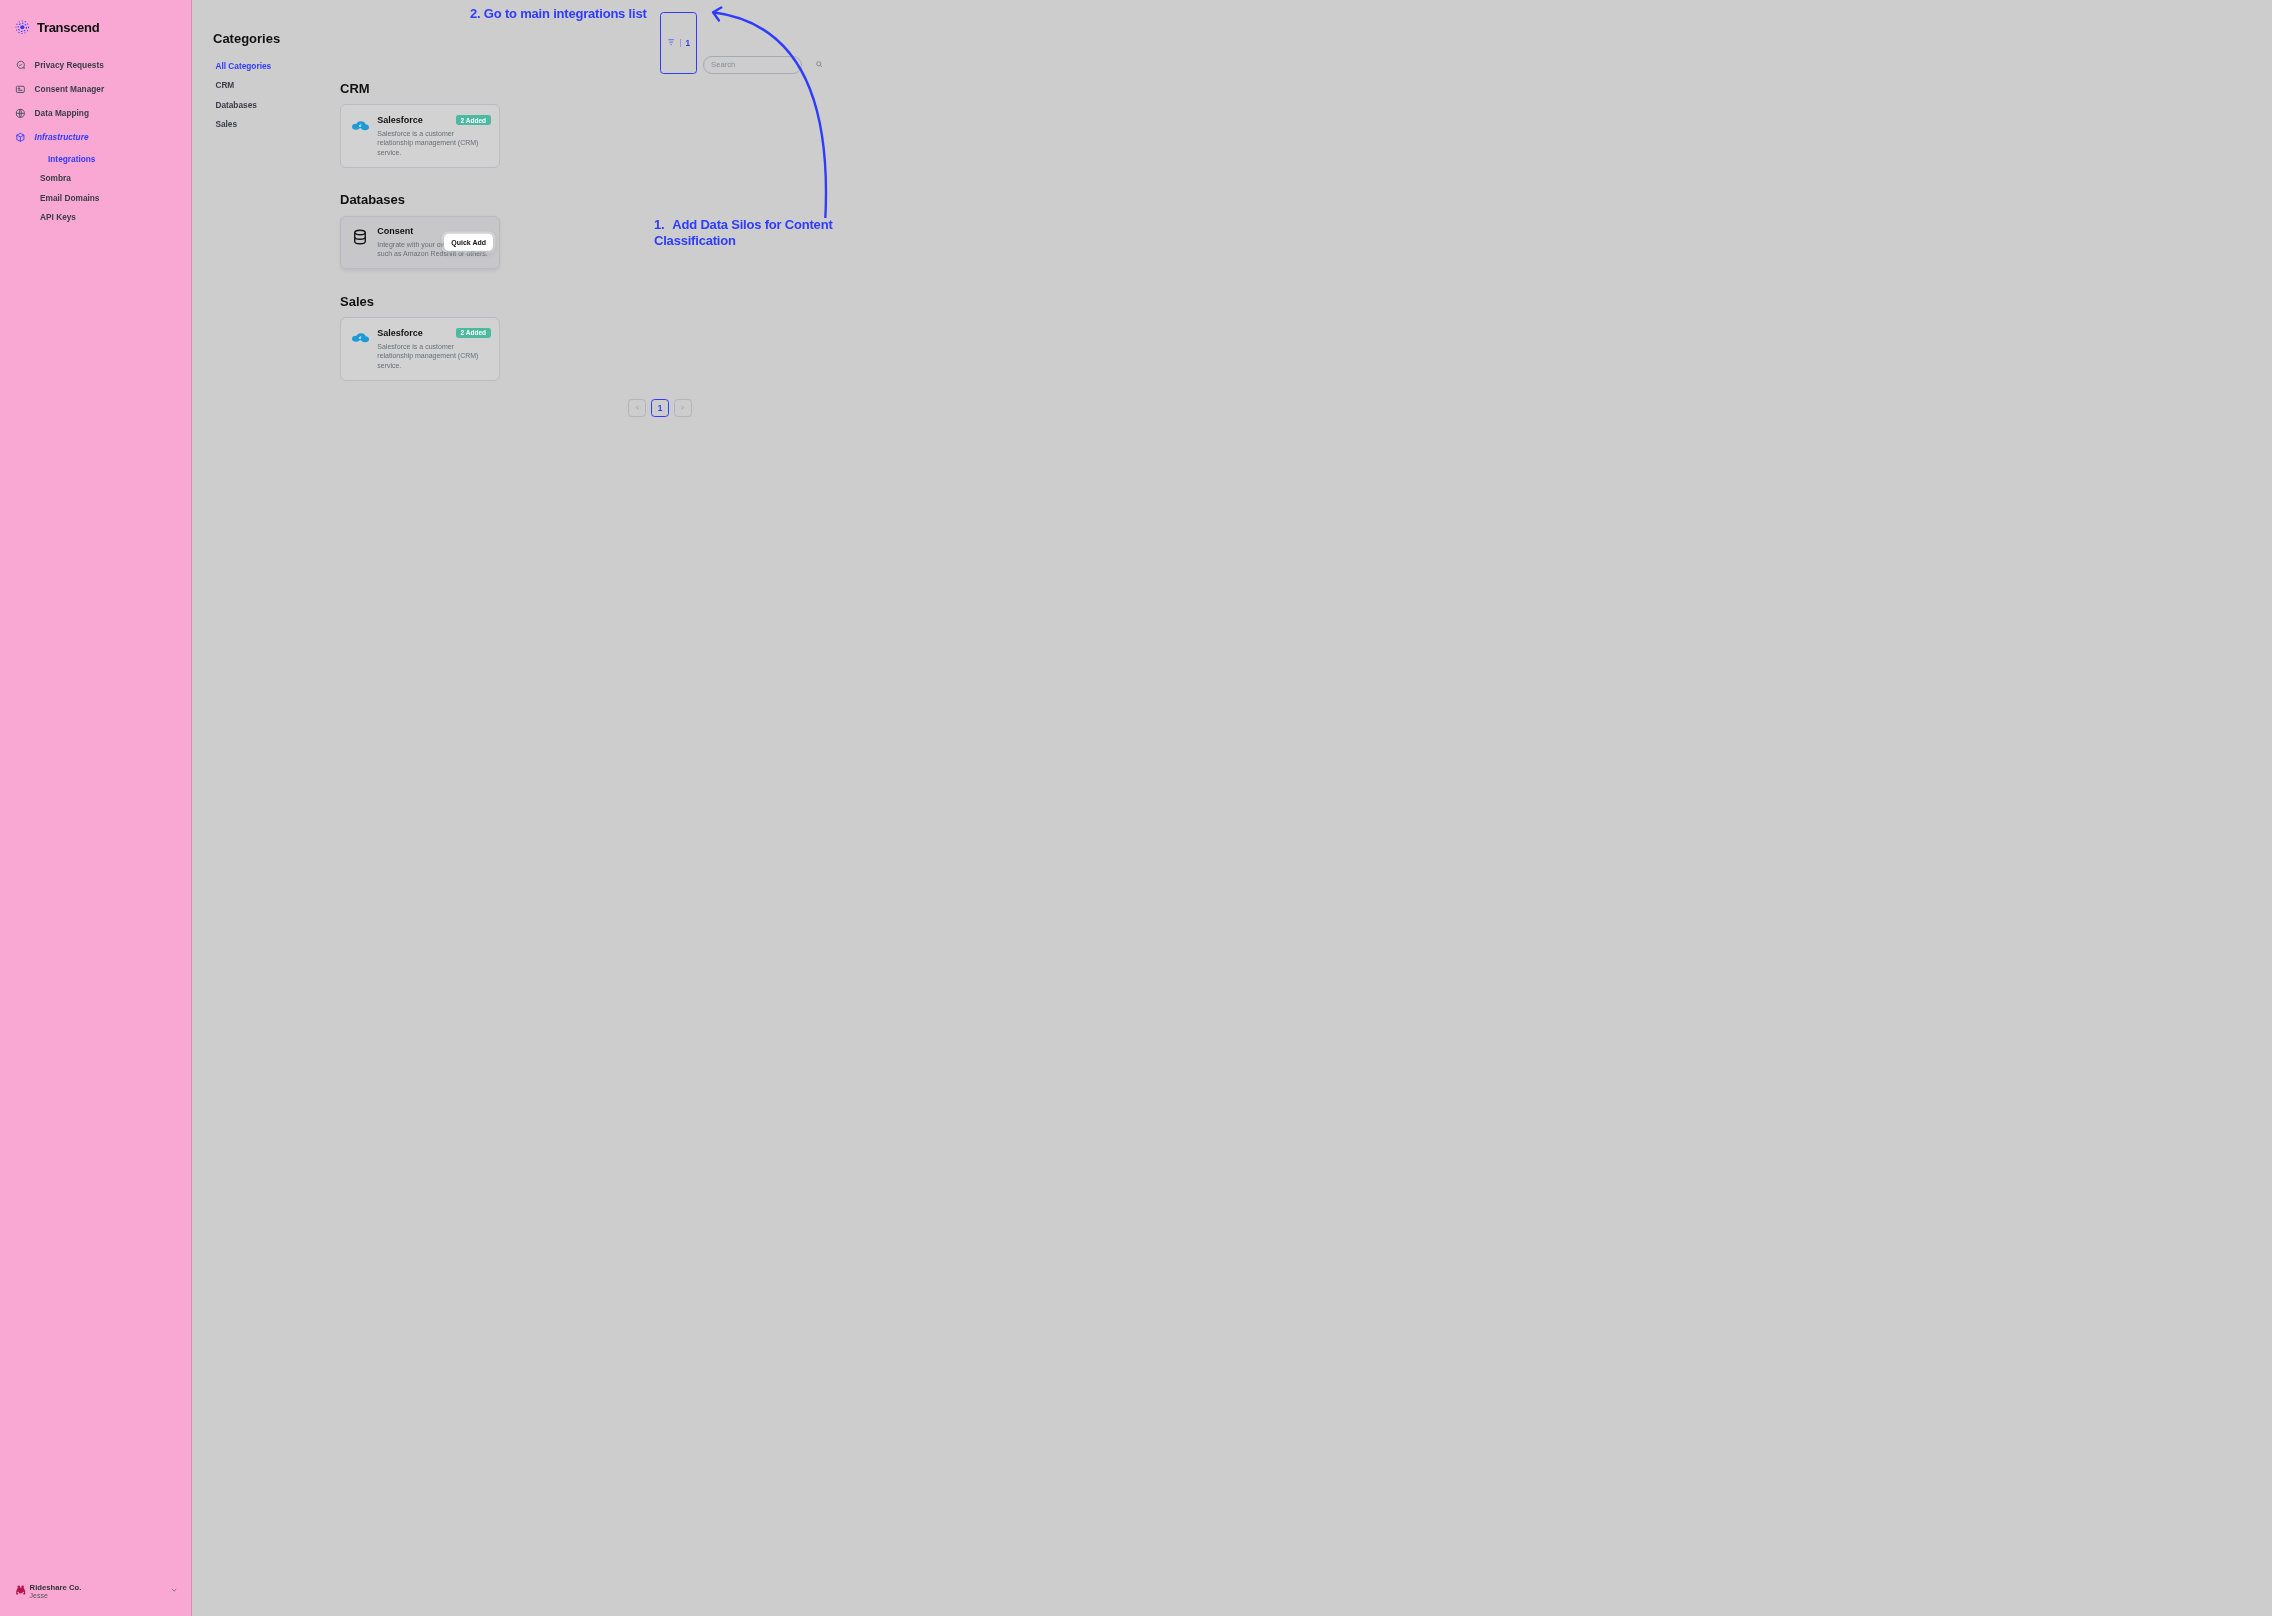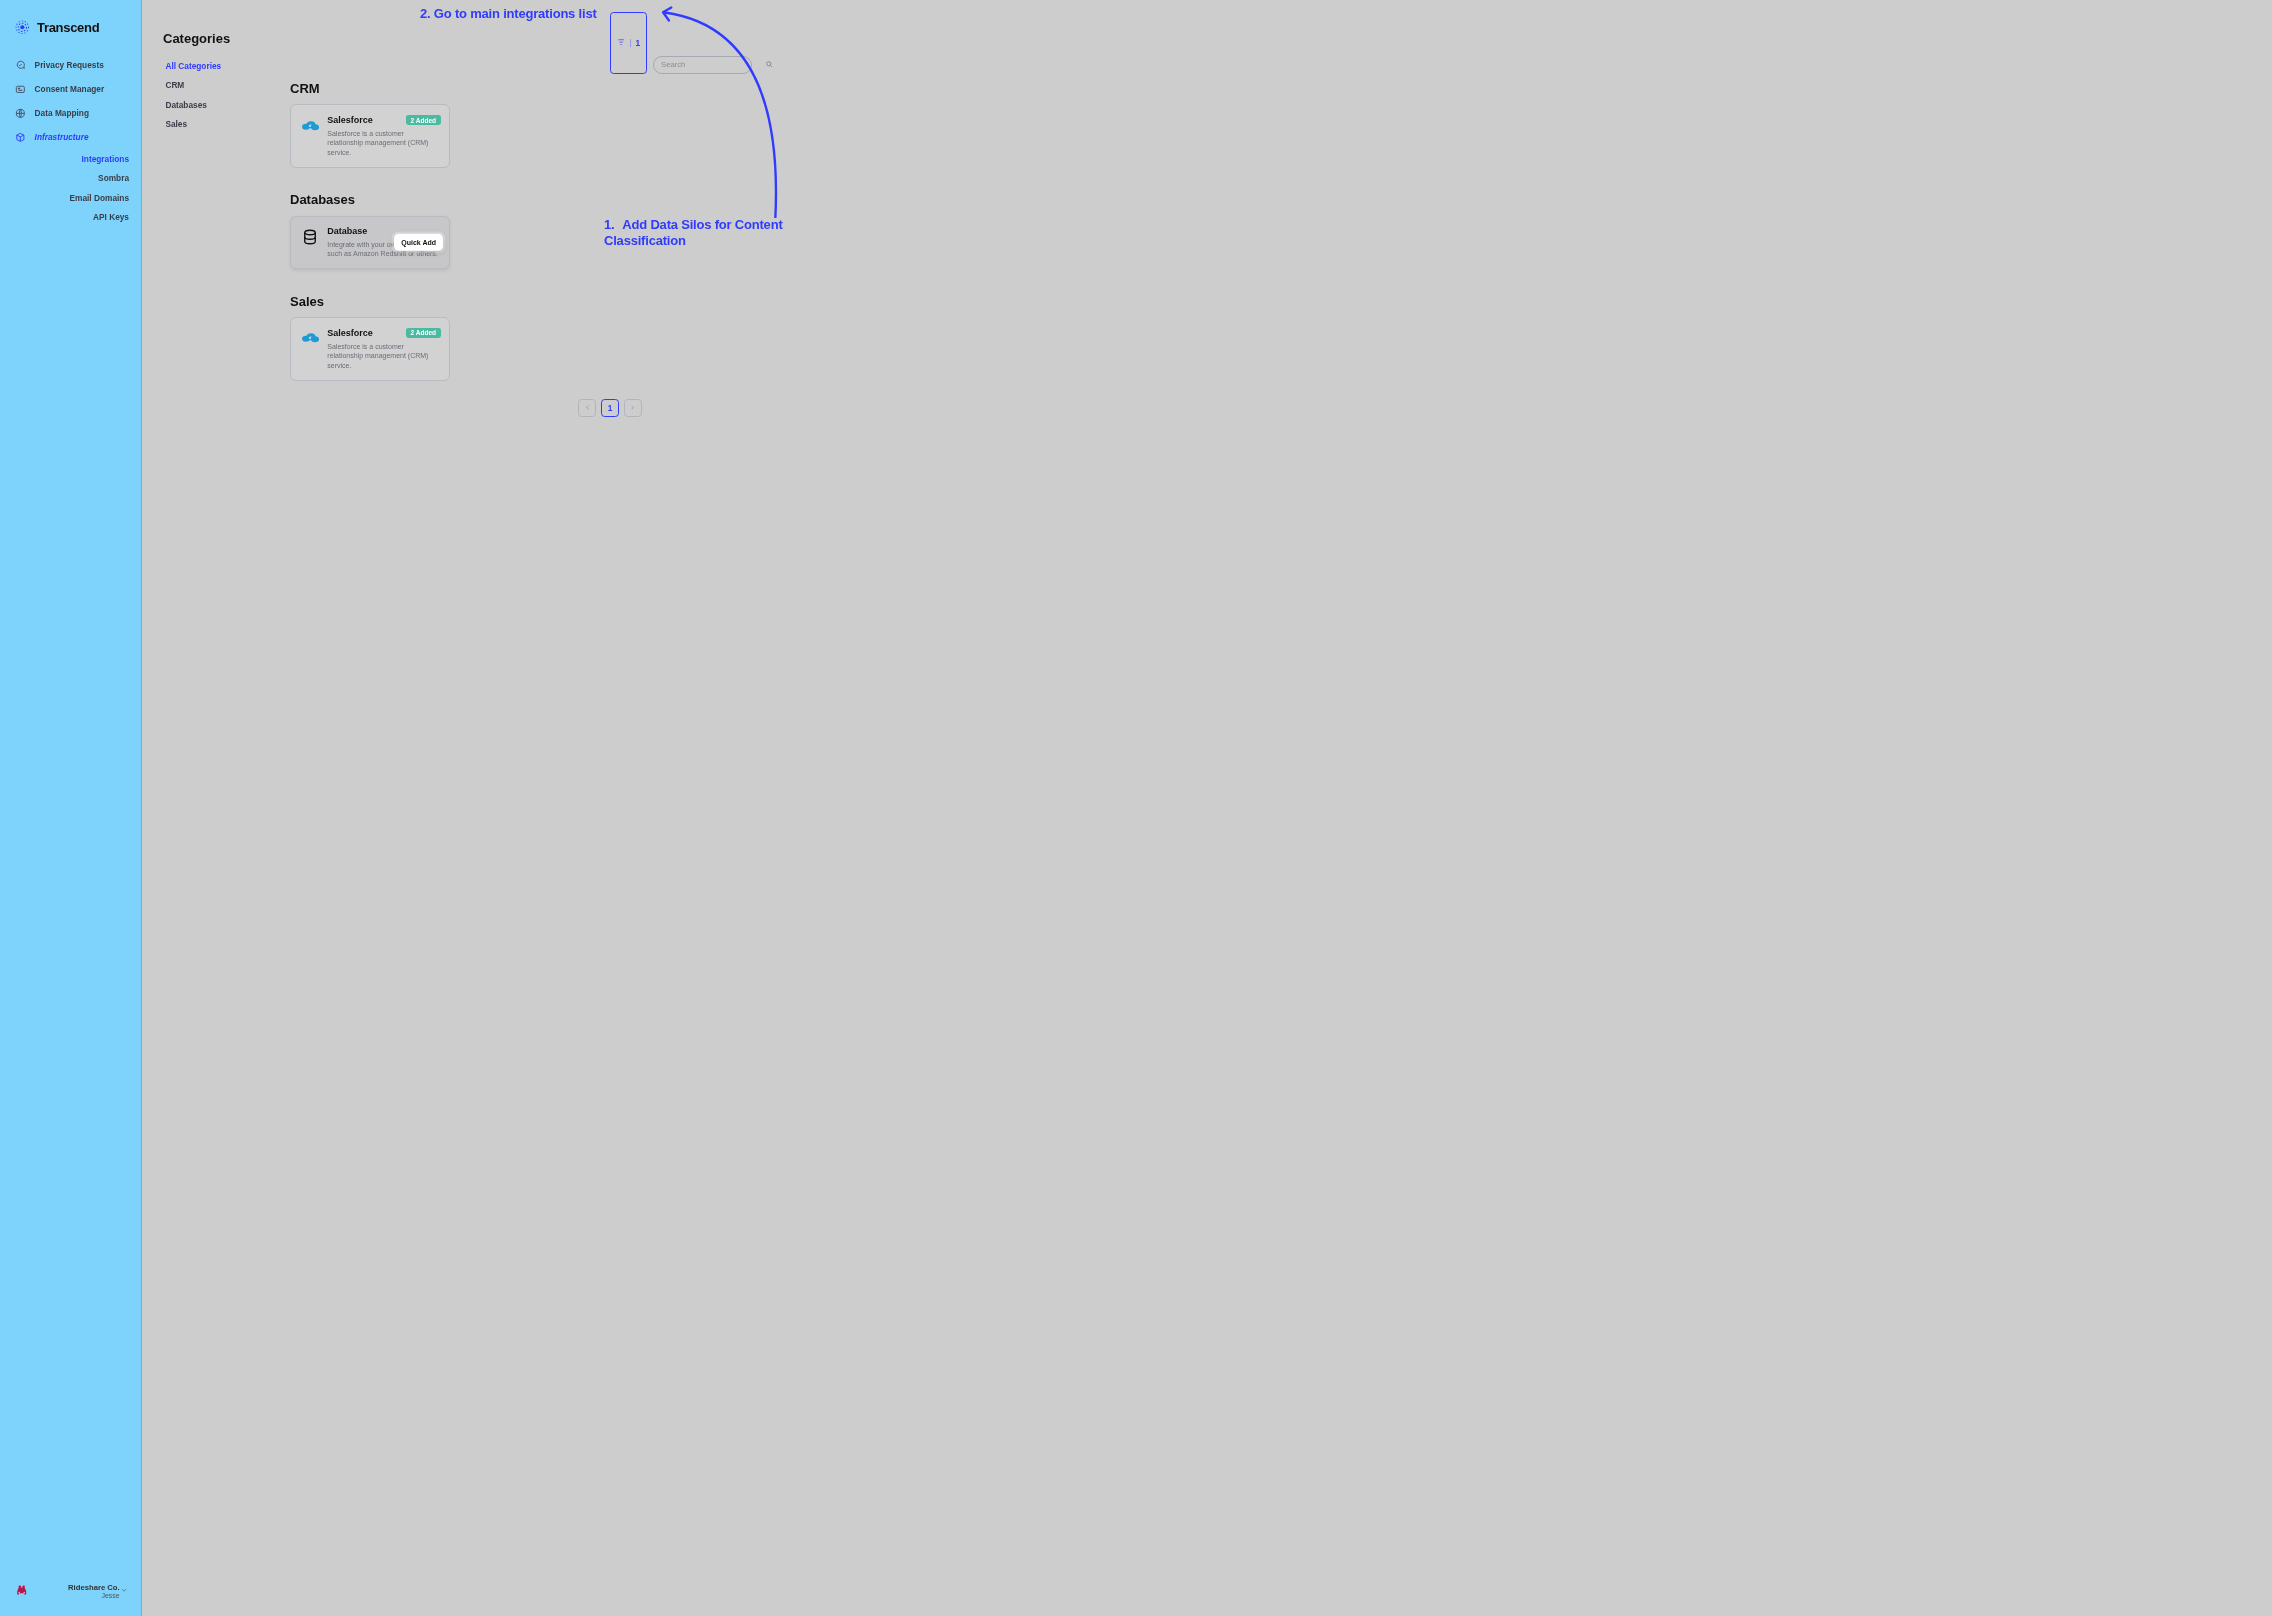--- a/index.html
+++ b/index.html
@@ -8,27 +8,26 @@
     font-family: -apple-system, BlinkMacSystemFont, "Segoe UI", Helvetica, Arial, sans-serif;
     background: #cdcdcd;
     color: #111;
     font-size: 8.3px;
     -webkit-font-smoothing: antialiased;
   }
   .app { display: flex; min-height: 100vh; }
 
   
   .sidebar {
-    width: 142px;
-    background: #7dd3fc;
+    width: 192px;
+    background: #f9a8d4;
     border-right: 0.6px solid rgba(0,0,0,0.15);
     display: flex;
     flex-direction: column;
     padding: 14px 0 10.7px 0;
-    text-align: right;
   }
   .brand { display: flex; align-items: center; gap: 6px; padding: 4.7px 13px 16.6px 13px; }
   .brand-name { font-size: 13px; font-weight: 800; letter-spacing: -0.3px; color:#111; }
   .logo-mark { width: 18px; height: 18px; color:#2f3bff; display:flex; align-items:center; justify-content:center; }
   .nav { padding: 0 6px; }
   .nav-item {
     display: flex; align-items: center; gap: 8.3px;
     padding: 6px 8.3px; font-weight: 700; color: #3a3d47; cursor: pointer;
     border-radius: 3.6px;
   }
@@ -288,21 +287,21 @@
         <div class="card hover">
           <span class="cicon">
             <svg viewBox="0 0 24 24" width="18" height="18" fill="none" stroke="#111" stroke-width="1.8">
                 <ellipse cx="12" cy="6" rx="7" ry="3"></ellipse>
                 <path d="M5 6v6c0 1.7 3.1 3 7 3s7-1.3 7-3V6"></path>
                 <path d="M5 12v6c0 1.7 3.1 3 7 3s7-1.3 7-3v-6"></path>
               </svg>
           </span>
           <div class="cbody">
             <div class="ctitle-row">
-              <span class="ctitle">Database</span>
+              <span class="ctitle">Consent</span>
             </div>
             <div class="cdesc">Integrate with your own database such as Amazon Redshift or others.</div>
           </div>
           <span class="quick-add">Quick Add</span>
         </div>
 
         <div class="section-gap"></div>
 
         <div class="section-title">Sales</div>
         <div class="card">

